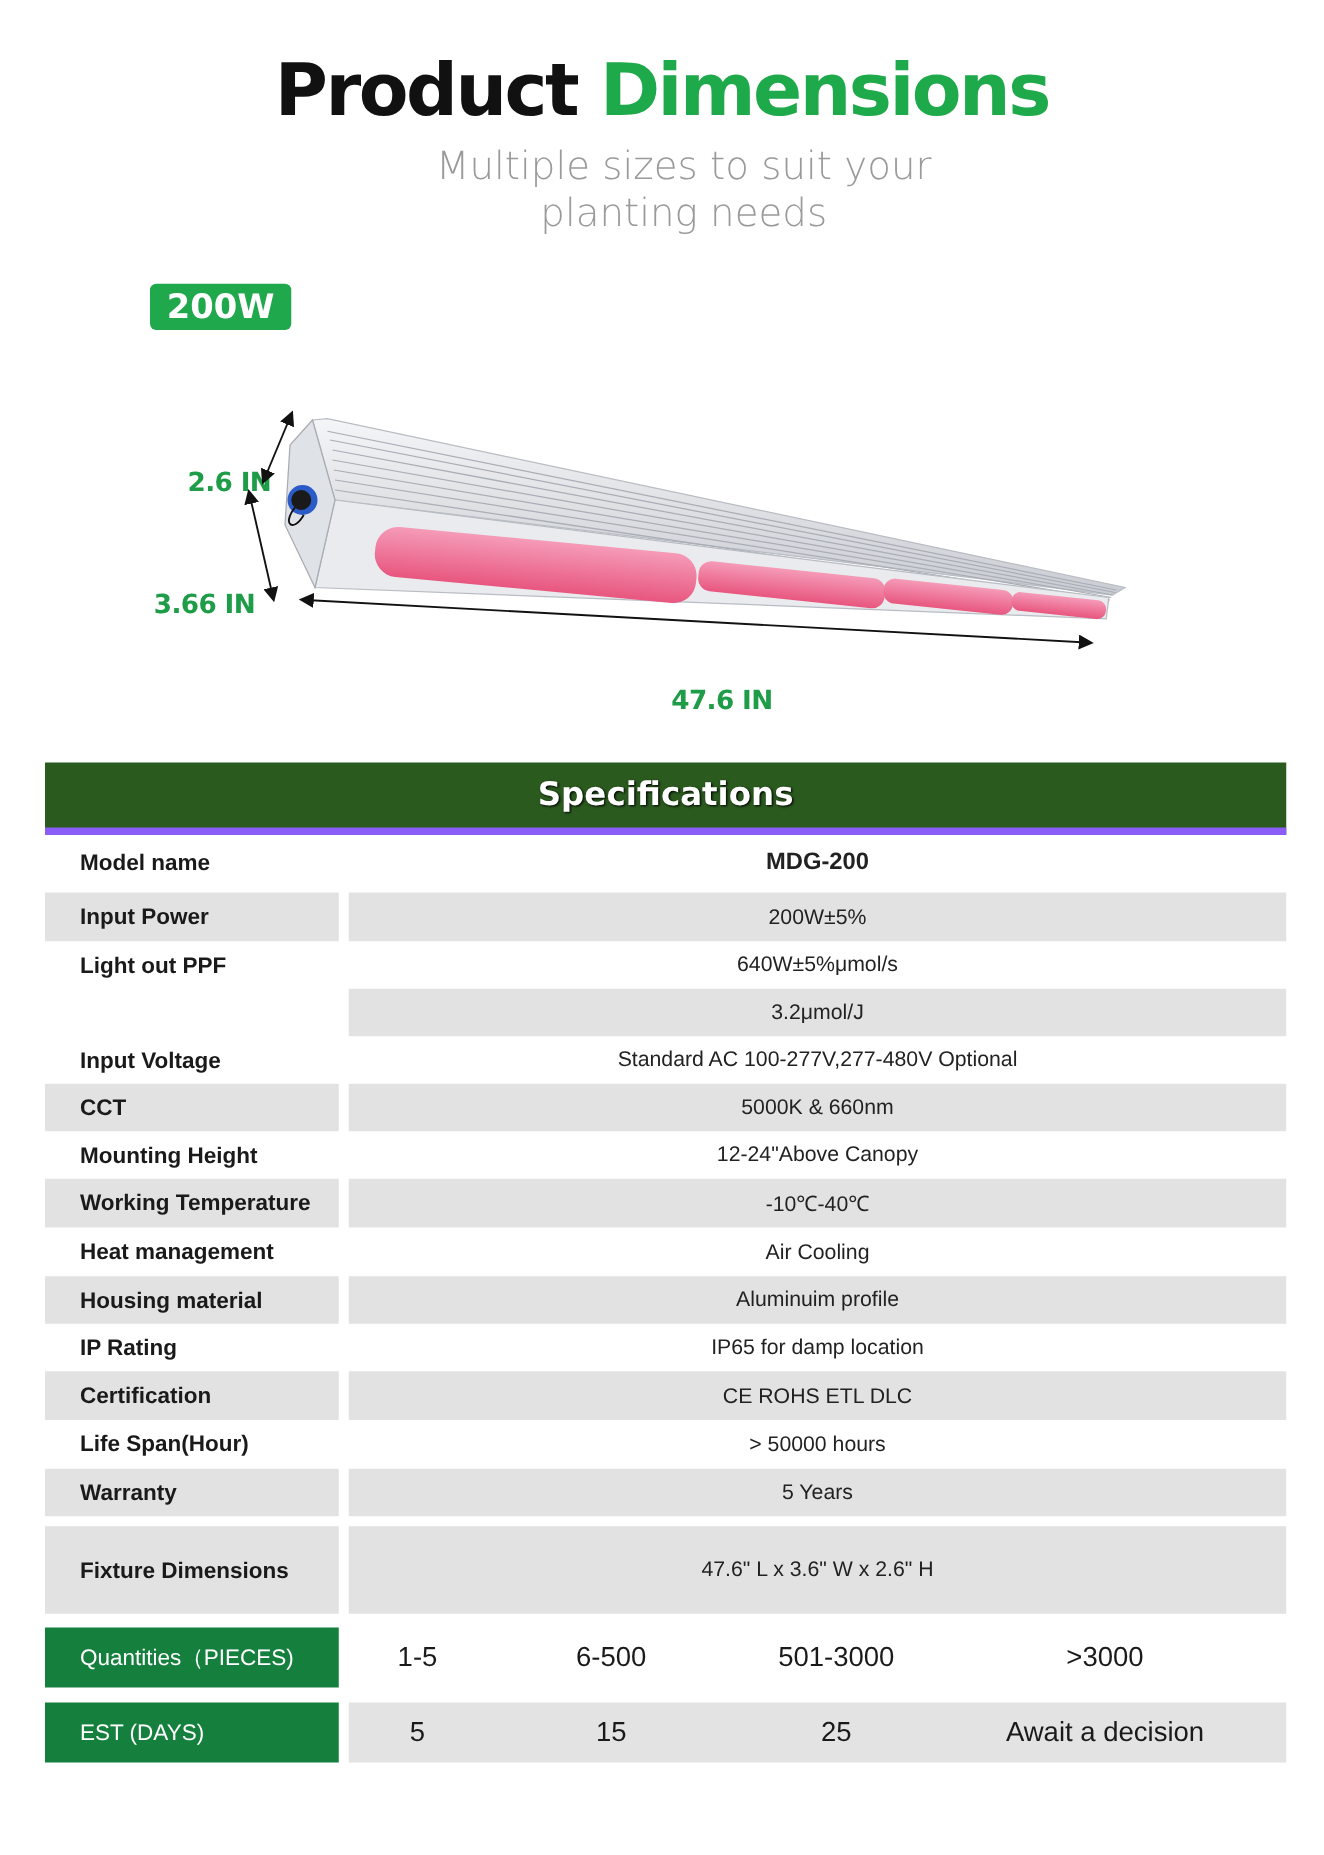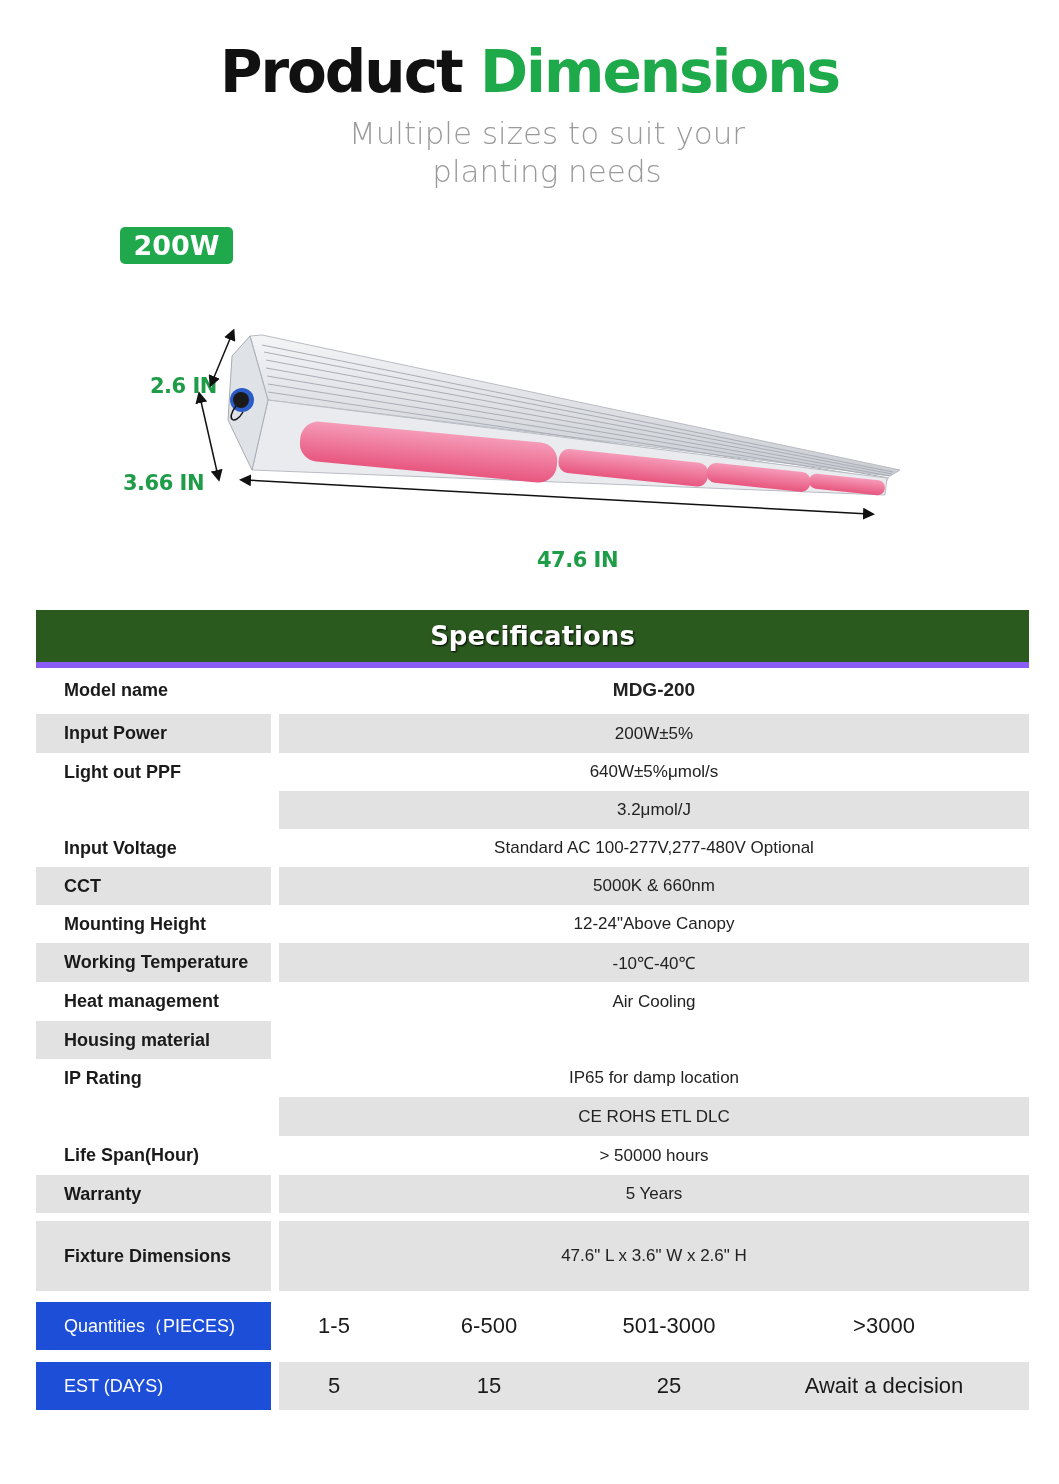--- a/index.html
+++ b/index.html
@@ -39,21 +39,21 @@
   .spec-row { position: absolute; left: 36px; width: 993px; }
   .spec-row .k, .spec-row .v { position: absolute; top: 0; height: 100%; display: flex; align-items: center; }
   .spec-row .k { left: 0; width: 235px; padding-left: 28px; font-weight: bold; font-size: 18px; color: #1a1a1a; }
   .spec-row .v { left: 243px; width: 750px; justify-content: center; font-size: 17px; color: #222; }
   .spec-row.shade .k, .spec-row.shade .v { background: #e2e2e2; }
   .spec-row.model .v { font-weight: bold; font-size: 19px; }
 
   .qty-row { position: absolute; left: 36px; width: 993px; height: 48px; }
   .qty-row .head {
     position: absolute; left: 0; top: 0; width: 235px; height: 100%;
-    background: #1d4ed8; color: #fff; font-size: 18px;
+    background: #15803d; color: #fff; font-size: 18px;
     display: flex; align-items: center; padding-left: 28px;
   }
   .qty-row .cells { position: absolute; left: 243px; top: 0; width: 750px; height: 100%; }
   .qty-row.shade .cells { background: #e3e3e3; }
   .qty-row .cell { position: absolute; top: 0; height: 100%; display: flex; align-items: center; justify-content: center; font-size: 22px; color: #1a1a1a; }
 </style>
 </head>
 <body>
 
 <div class="title">
@@ -147,26 +147,28 @@
   <div class="spec-row shade" style="top:943px;height:39px;border-radius:12px;">
     <div class="k">Working Temperature</div>
     <div class="v">-10℃-40℃</div>
   </div>
   <div class="spec-row" style="top:982px;height:39px;">
     <div class="k">Heat management</div>
     <div class="v">Air Cooling</div>
   </div>
   <div class="spec-row shade" style="top:1021px;height:38px;">
     <div class="k">Housing material</div>
+    <div class="v">Aluminuim profile</div>
   </div>
   <div class="spec-row" style="top:1059px;height:38px;">
     <div class="k">IP Rating</div>
     <div class="v">IP65 for damp location</div>
   </div>
   <div class="spec-row shade" style="top:1097px;height:39px;">
+    <div class="k">Certification</div>
     <div class="v">CE ROHS ETL DLC</div>
   </div>
   <div class="spec-row" style="top:1136px;height:39px;">
     <div class="k">Life Span(Hour)</div>
     <div class="v">&gt; 50000 hours</div>
   </div>
   <div class="spec-row shade" style="top:1175px;height:38px;">
     <div class="k">Warranty</div>
     <div class="v">5 Years</div>
   </div>

